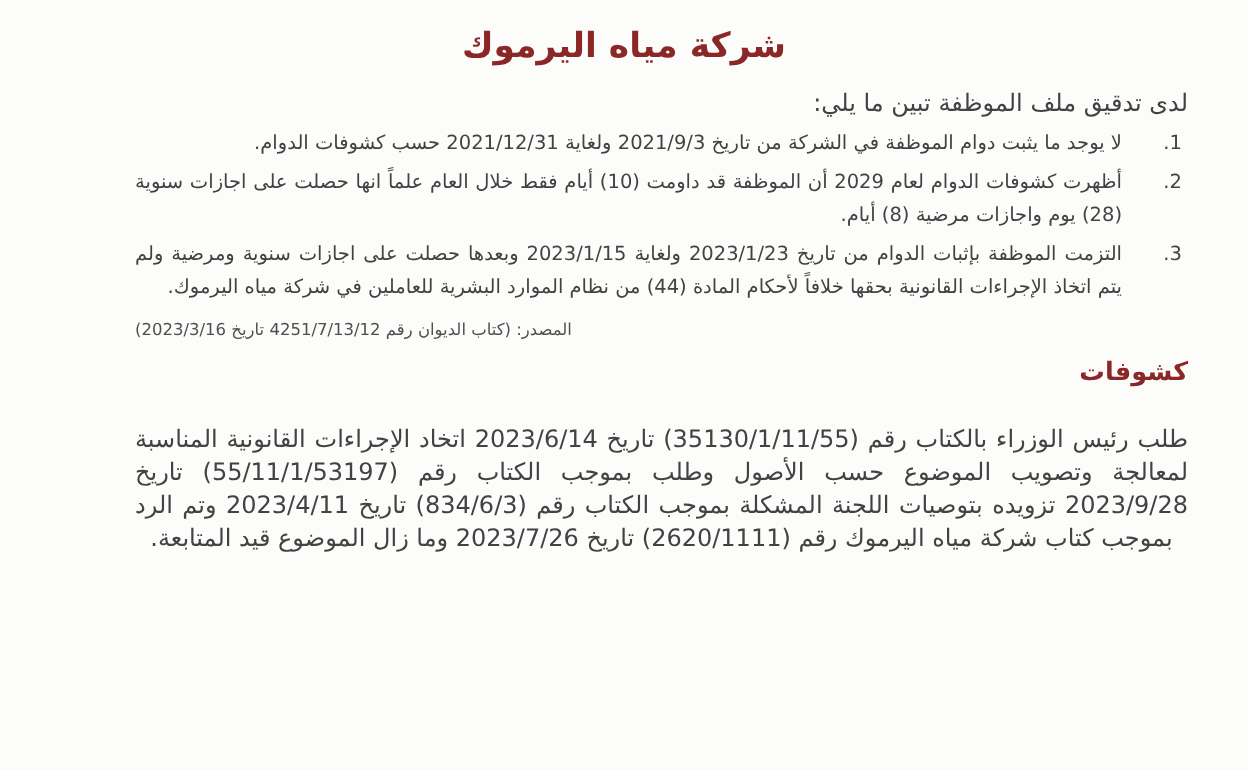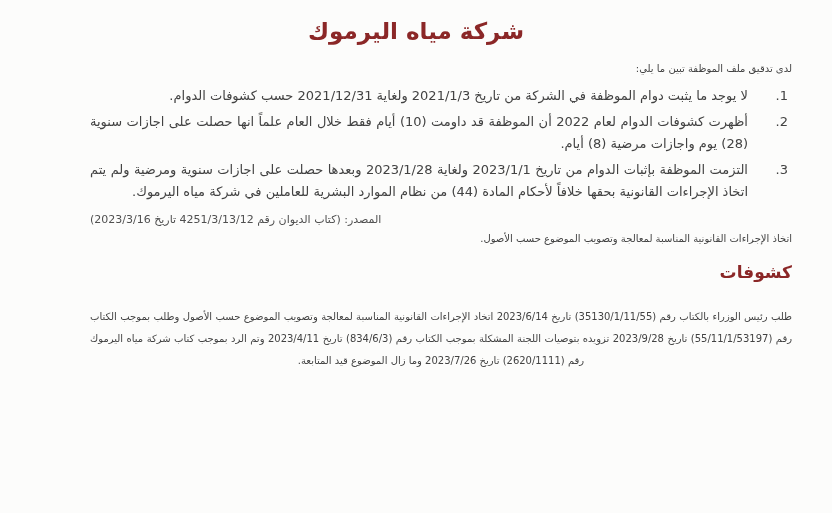--- a/index.html
+++ b/index.html
@@ -25,21 +25,21 @@
     margin: 6px 0 14px 0;
   }
   .content { padding-left: 50px; }
   .sec-head {
     font-size: 17px;
     font-weight: bold;
     color: #8b2727;
     margin: 12px 0 8px 0;
   }
   .body-text {
-    font-size: 10px;
+    font-size: 16px;
     line-height: 22px;
     text-align: right;
   }
   .intro { margin-bottom: 5px; }
   .findings { margin: 0; }
   .li-row { display: flex; margin-bottom: 4px; }
   .li-num {
     flex: 0 0 44px;
     font-size: 13px;
     line-height: 22px;
@@ -73,38 +73,37 @@
 
   <div class="content">
 
 
     <div class="body-text intro">لدى تدقيق ملف الموظفة تبين ما يلي:</div>
 
     <div class="findings">
 
       <div class="li-row">
         <span class="li-num">1.</span>
-        <div class="li-text">لا يوجد ما يثبت دوام الموظفة في الشركة من تاريخ 2021/1/3 ولغاية 2021/12/31 حسب كشوفات الدوام.</div>
+        <div class="li-text">لا يوجد ما يثبت دوام الموظفة في الشركة من تاريخ 2021/9/3 ولغاية 2021/12/31 حسب كشوفات الدوام.</div>
       </div>
 
       <div class="li-row">
         <span class="li-num">2.</span>
-        <div class="li-text">أظهرت كشوفات الدوام لعام 2022 أن الموظفة قد داومت (10) أيام فقط خلال العام علماً انها حصلت على اجازات سنوية (28) يوم واجازات مرضية (8) أيام.</div>
+        <div class="li-text">أظهرت كشوفات الدوام لعام 2029 أن الموظفة قد داومت (10) أيام فقط خلال العام علماً انها حصلت على اجازات سنوية (28) يوم واجازات مرضية (8) أيام.</div>
       </div>
 
       <div class="li-row">
         <span class="li-num">3.</span>
-        <div class="li-text">التزمت الموظفة بإثبات الدوام من تاريخ 2023/1/1 ولغاية 2023/1/28 وبعدها حصلت على اجازات سنوية ومرضية ولم يتم اتخاذ الإجراءات القانونية بحقها خلافاً لأحكام المادة (44) من نظام الموارد البشرية للعاملين في شركة مياه اليرموك.</div>
+        <div class="li-text">التزمت الموظفة بإثبات الدوام من تاريخ 2023/1/23 ولغاية 2023/1/15 وبعدها حصلت على اجازات سنوية ومرضية ولم يتم اتخاذ الإجراءات القانونية بحقها خلافاً لأحكام المادة (44) من نظام الموارد البشرية للعاملين في شركة مياه اليرموك.</div>
       </div>
 
     </div>
 
-    <div class="source">المصدر: (كتاب الديوان رقم 4251/3/13/12 تاريخ 2023/3/16)</div>
+    <div class="source">المصدر: (كتاب الديوان رقم 4251/7/13/12 تاريخ 2023/3/16)</div>
 
 
-    <div class="body-text">اتخاذ الإجراءات القانونية المناسبة لمعالجة وتصويب الموضوع حسب الأصول.</div>
 
     <div class="sec-head">كشوفات</div>
 
     <div class="body-text action-text">طلب رئيس الوزراء بالكتاب رقم (35130/1/11/55) تاريخ 2023/6/14 اتخاد الإجراءات القانونية المناسبة لمعالجة وتصويب الموضوع حسب الأصول وطلب بموجب الكتاب رقم (55/11/1/53197) تاريخ 2023/9/28 تزويده بتوصيات اللجنة المشكلة بموجب الكتاب رقم (834/6/3) تاريخ 2023/4/11 وتم الرد بموجب كتاب شركة مياه اليرموك رقم (2620/1111) تاريخ 2023/7/26 وما زال الموضوع قيد المتابعة.</div>
 
   </div>
 </div>
 
 </body></html>

